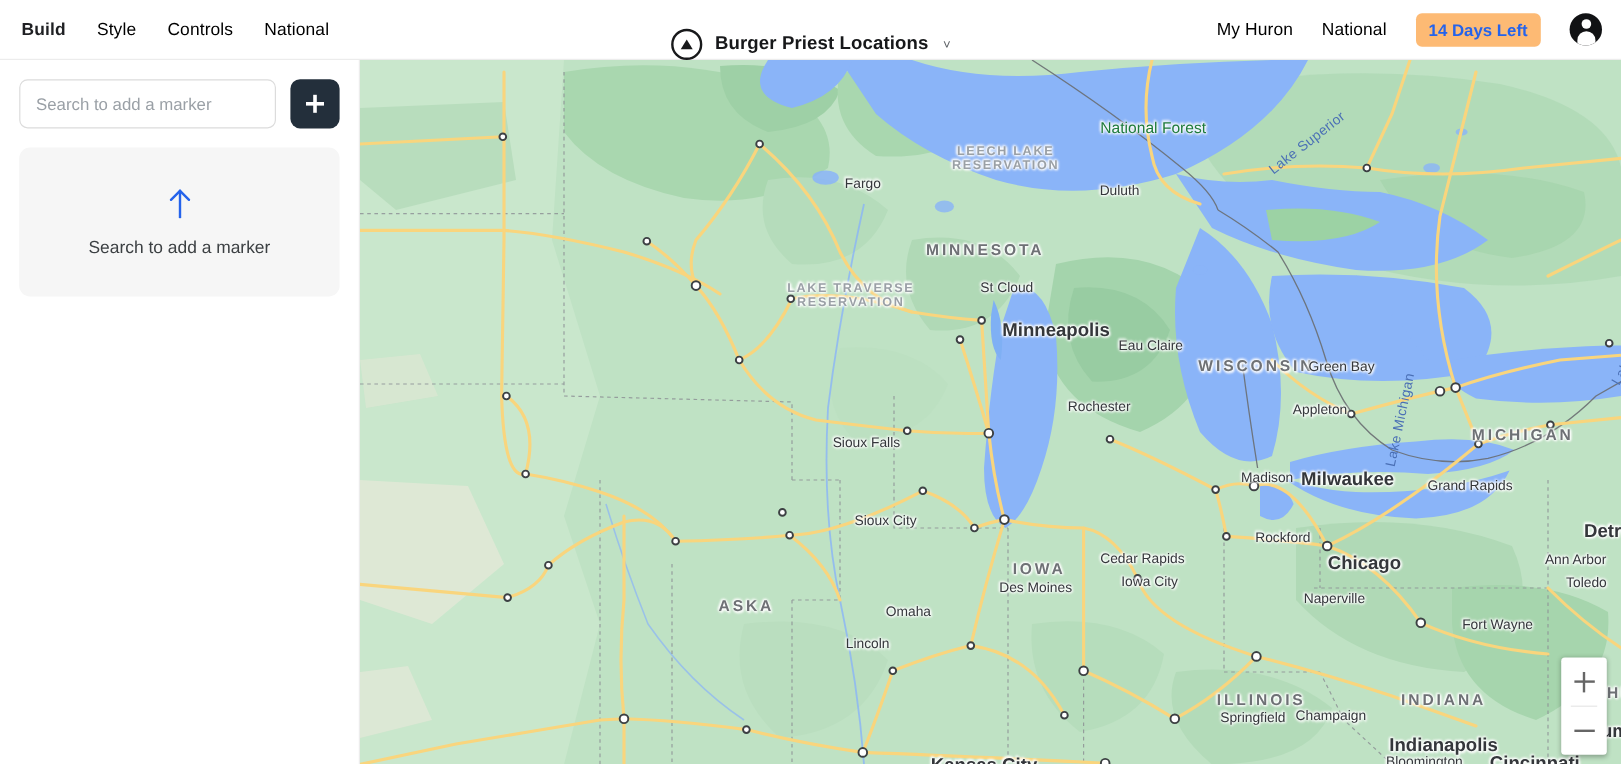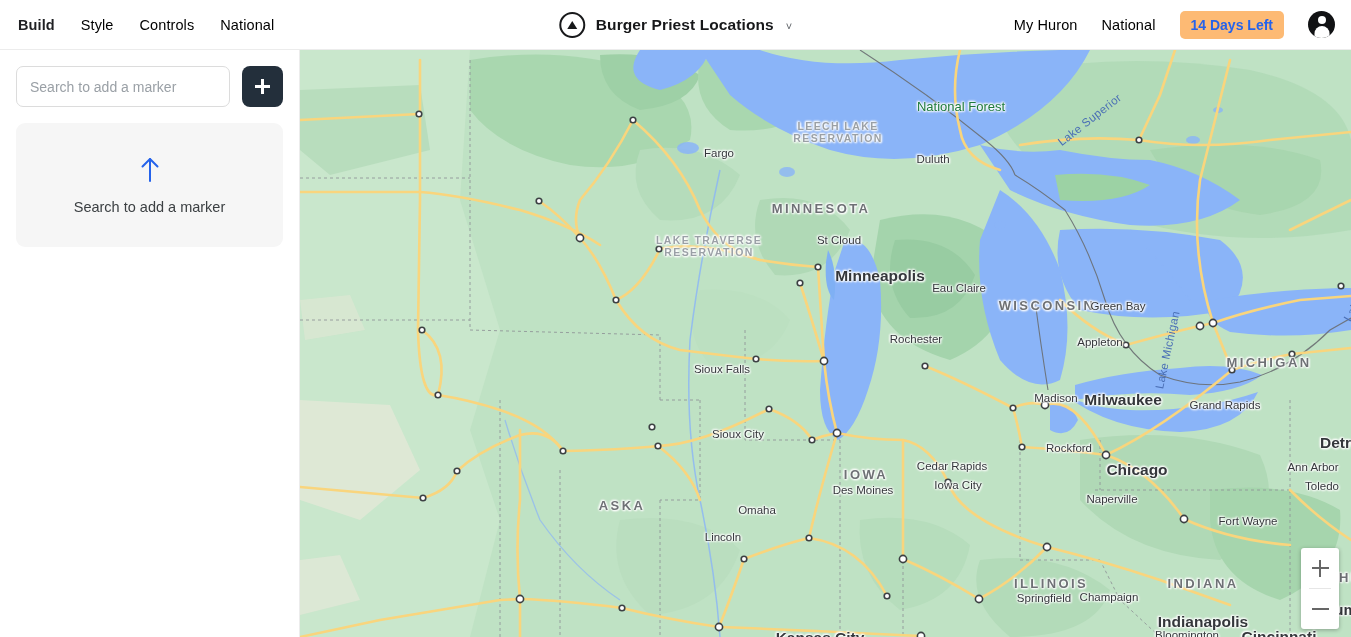--- a/index.html
+++ b/index.html
@@ -24,21 +24,21 @@
     z-index: 40;
   }
   .nav-left { display: flex; align-items: center; gap: 26px; }
   .nav-item {
     font-size: 14.5px; color: #000000; cursor: pointer;
     letter-spacing: .1px; white-space: nowrap;
   }
   .nav-item.active { color: #1f2023; font-weight: 700; }
 
   .title-group {
-    position: absolute; left: 50%; top: 0; height: 50px;
+    position: absolute; left: 50%; top: 12px; height: 50px;
     transform: translateX(-50%);
     display: flex; align-items: center; gap: 11px;
     cursor: pointer; white-space: nowrap;
   }
   .title-badge {
     width: 26px; height: 26px; border-radius: 50%;
     border: 2px solid #18191b;
     display: flex; align-items: center; justify-content: center;
     flex: 0 0 auto;
   }

